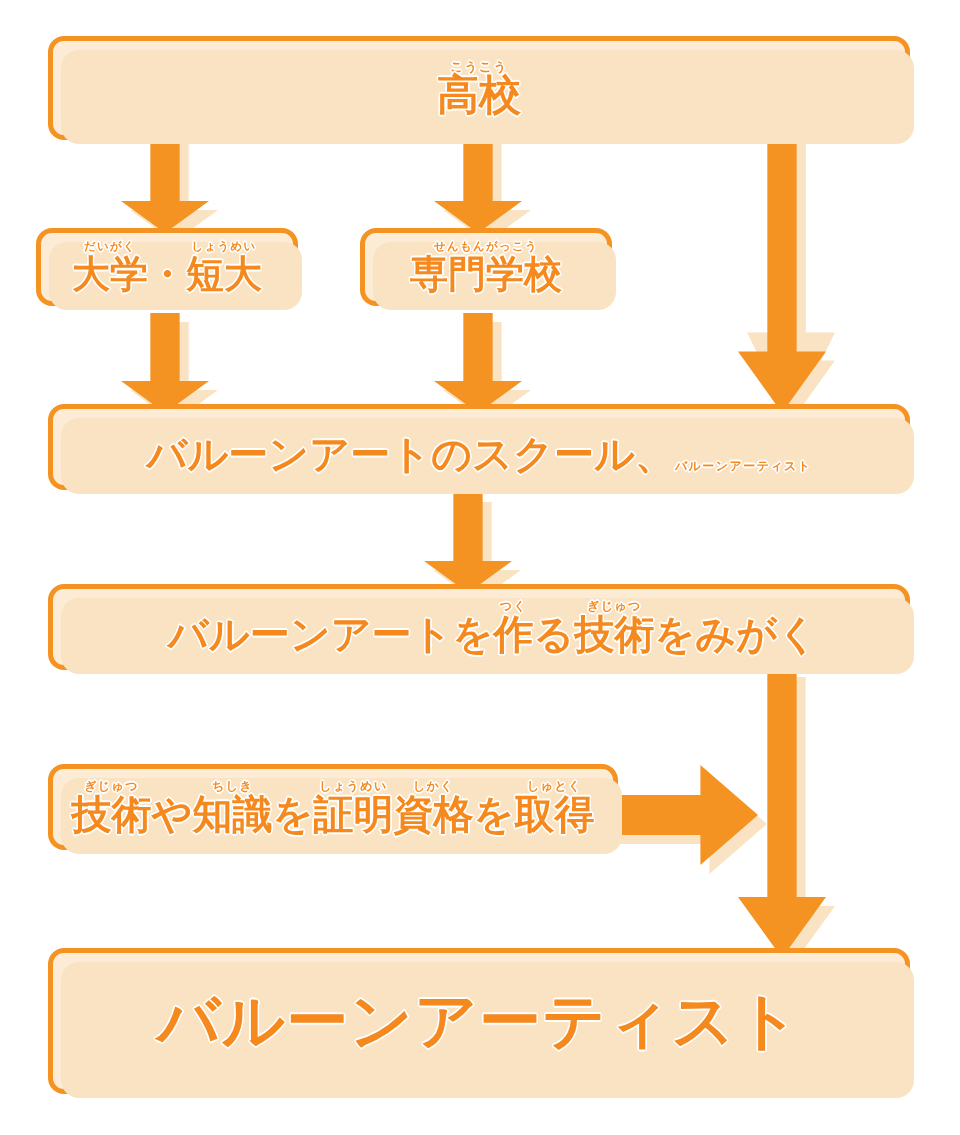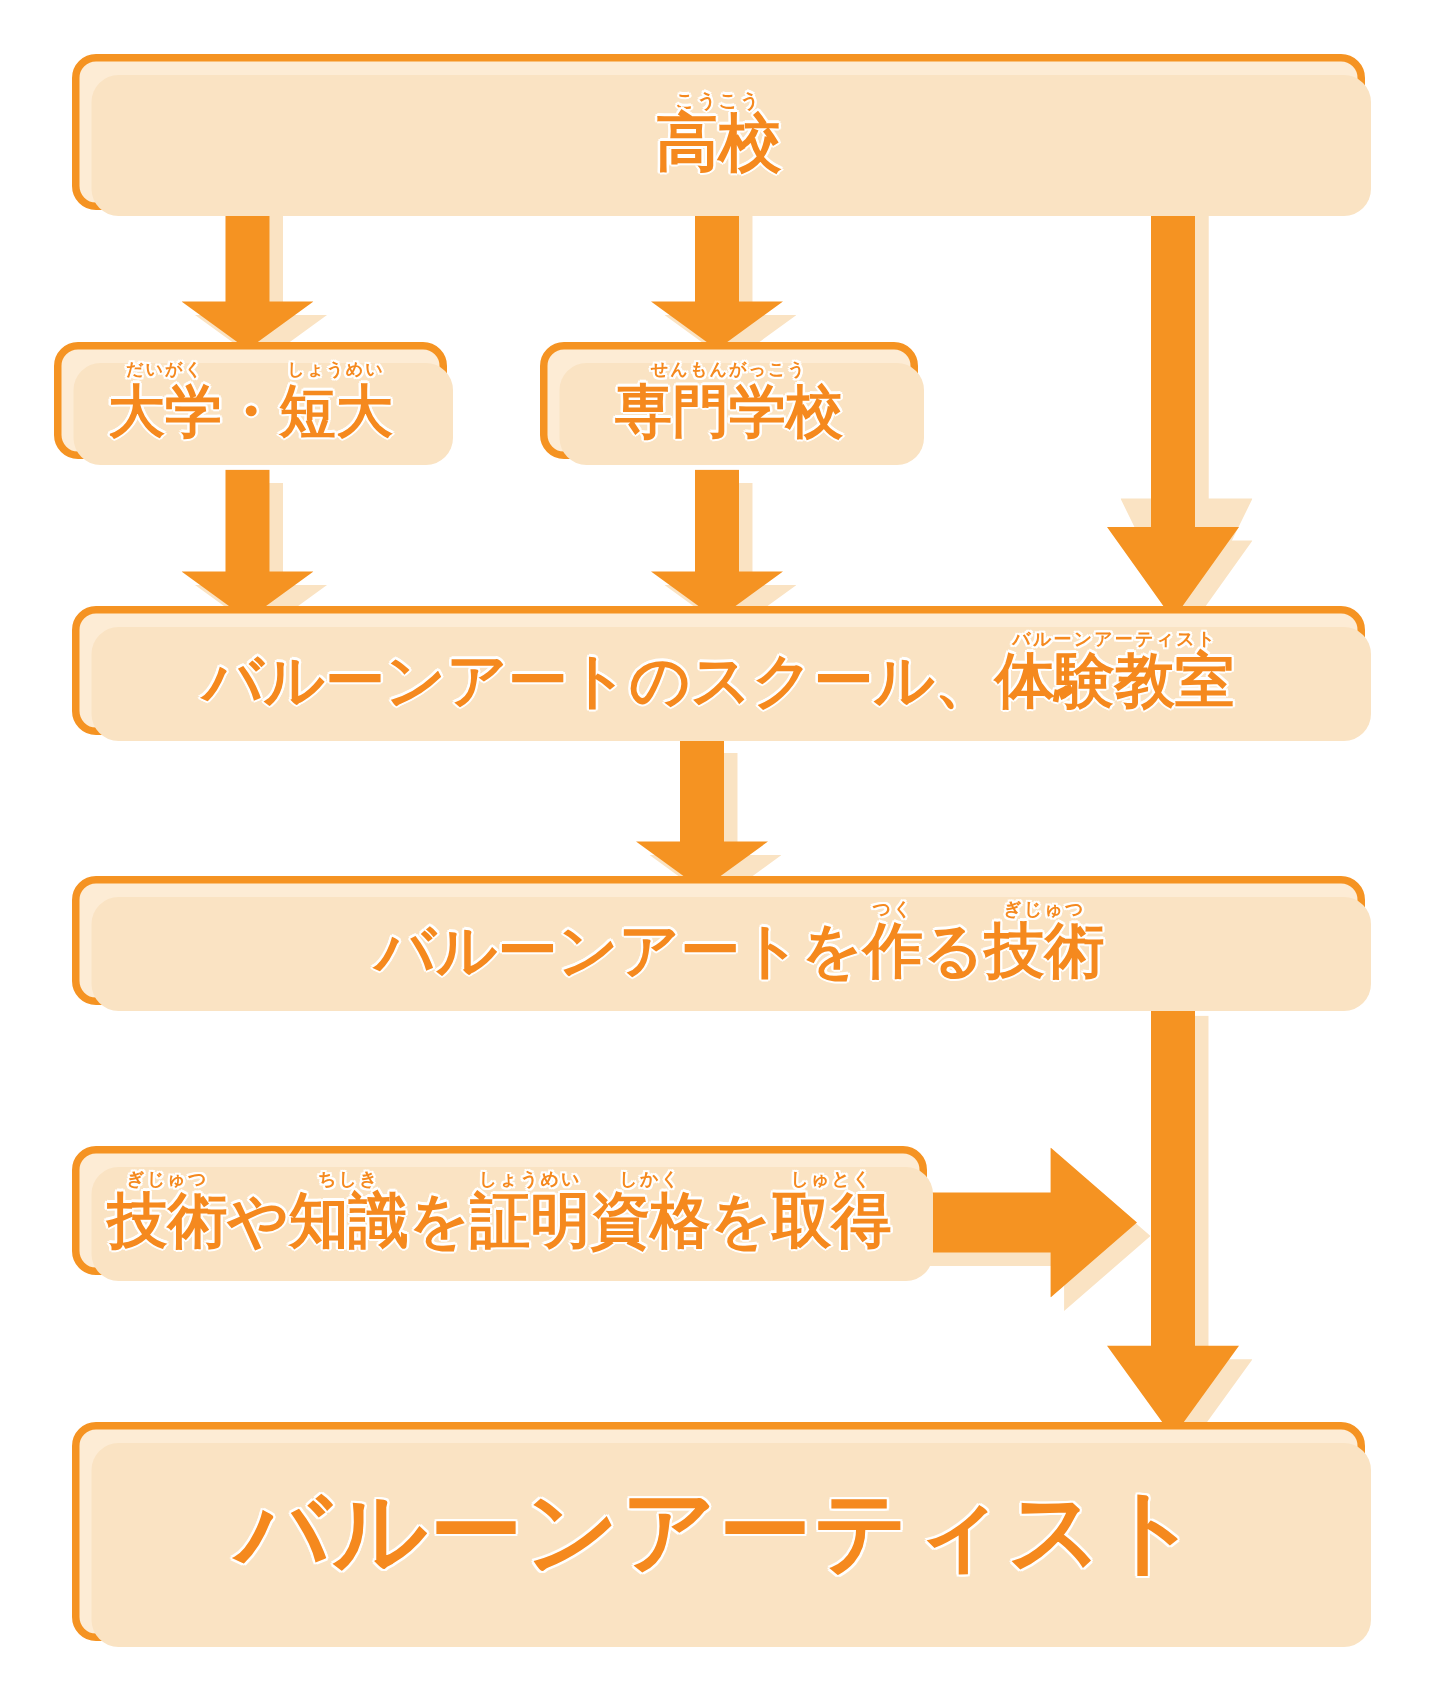--- a/index.html
+++ b/index.html
@@ -190,21 +190,20 @@
   </div>
 
   <div class="node" style="left:48px; top:404px; width:862px; height:86px;text-align:right;">
     <div class="label sz-md">
       <span class="rb">
         <span class="rt blank">あ</span>
         <span class="base">バルーンアートのスクール、</span>
       </span>
       <span class="rb">
         <span class="rt">バルーンアーティスト</span>
-        <span class="base">体験教室</span>
       </span>
     </div>
   </div>
 
   <div class="node" style="left:48px; top:584px; width:862px; height:86px;padding-left:28px;">
     <div class="label sz-md">
       <span class="rb">
         <span class="rt blank">あ</span>
         <span class="base">バルーンアートを</span>
       </span>
@@ -213,20 +212,24 @@
         <span class="base">作</span>
       </span>
       <span class="rb">
         <span class="rt blank">あ</span>
         <span class="base">る</span>
       </span>
       <span class="rb">
         <span class="rt">ぎじゅつ</span>
         <span class="base">技術</span>
       </span>
+      <span class="rb">
+        <span class="rt blank">あ</span>
+        <span class="base">をみがく</span>
+      </span>
     </div>
   </div>
 
   <div class="node" style="left:48px; top:764px; width:570px; height:86px;">
     <div class="label sz-md">
       <span class="rb">
         <span class="rt">ぎじゅつ</span>
         <span class="base">技術</span>
       </span>
       <span class="rb">

